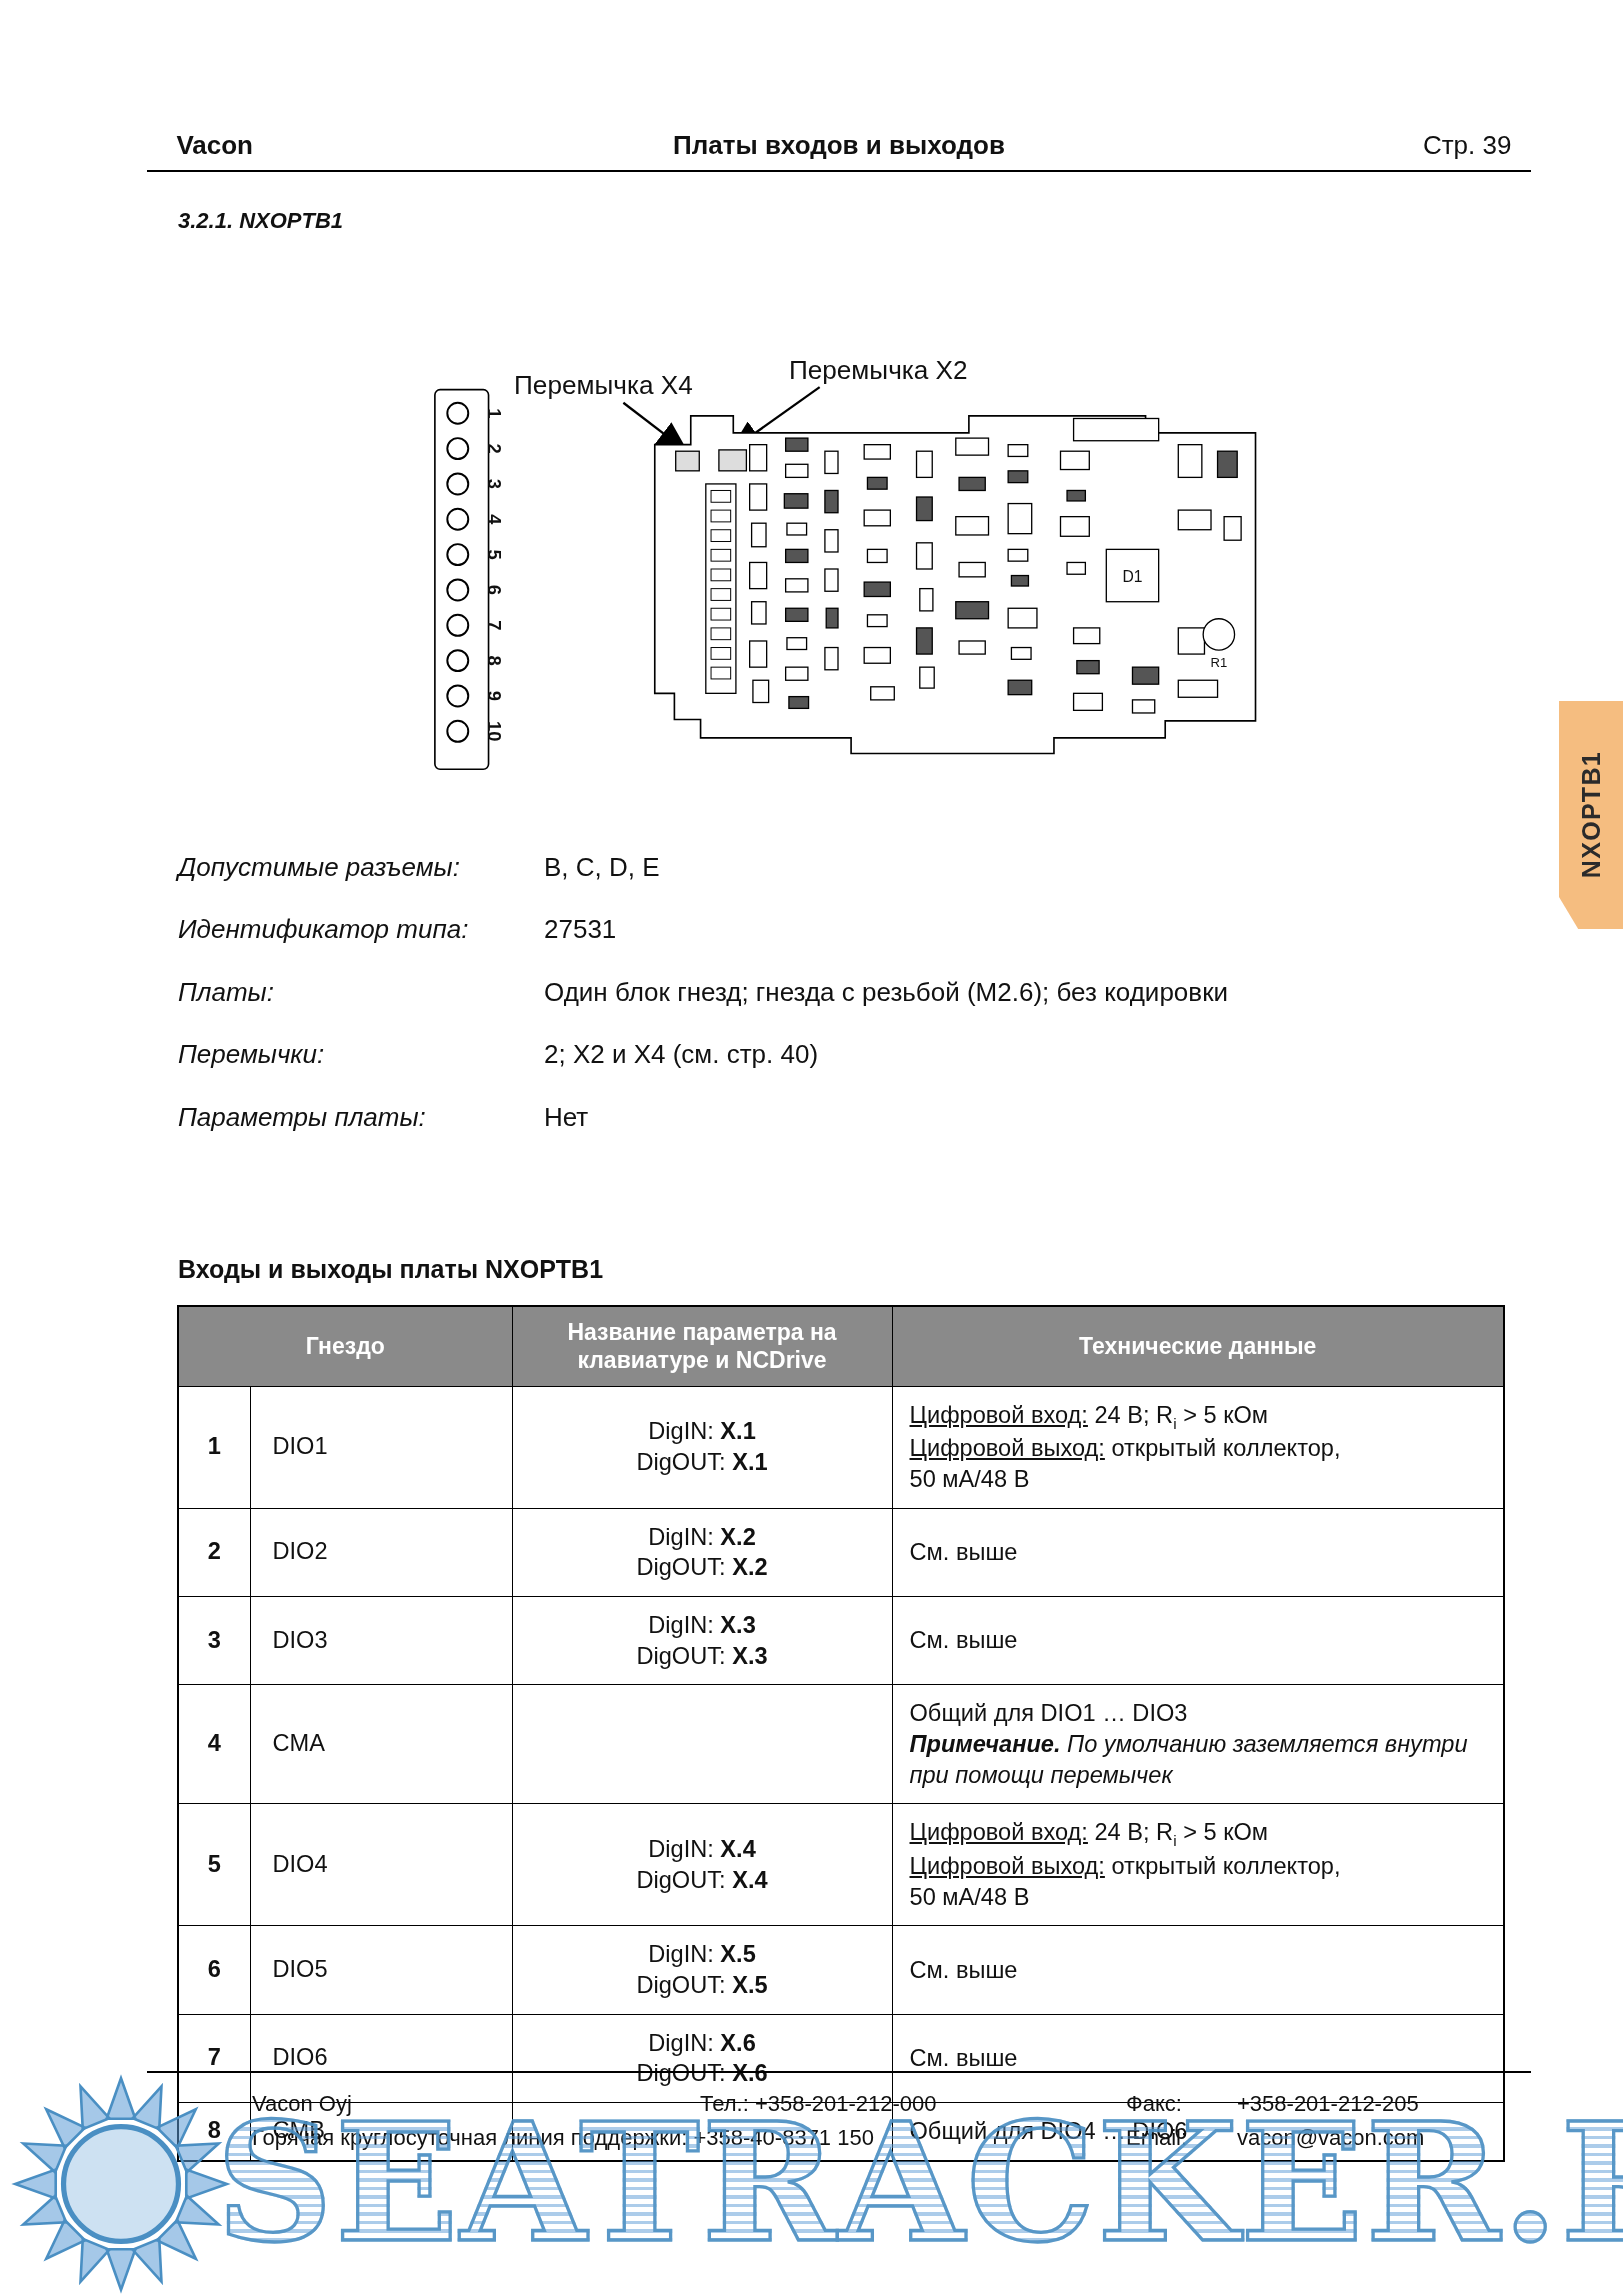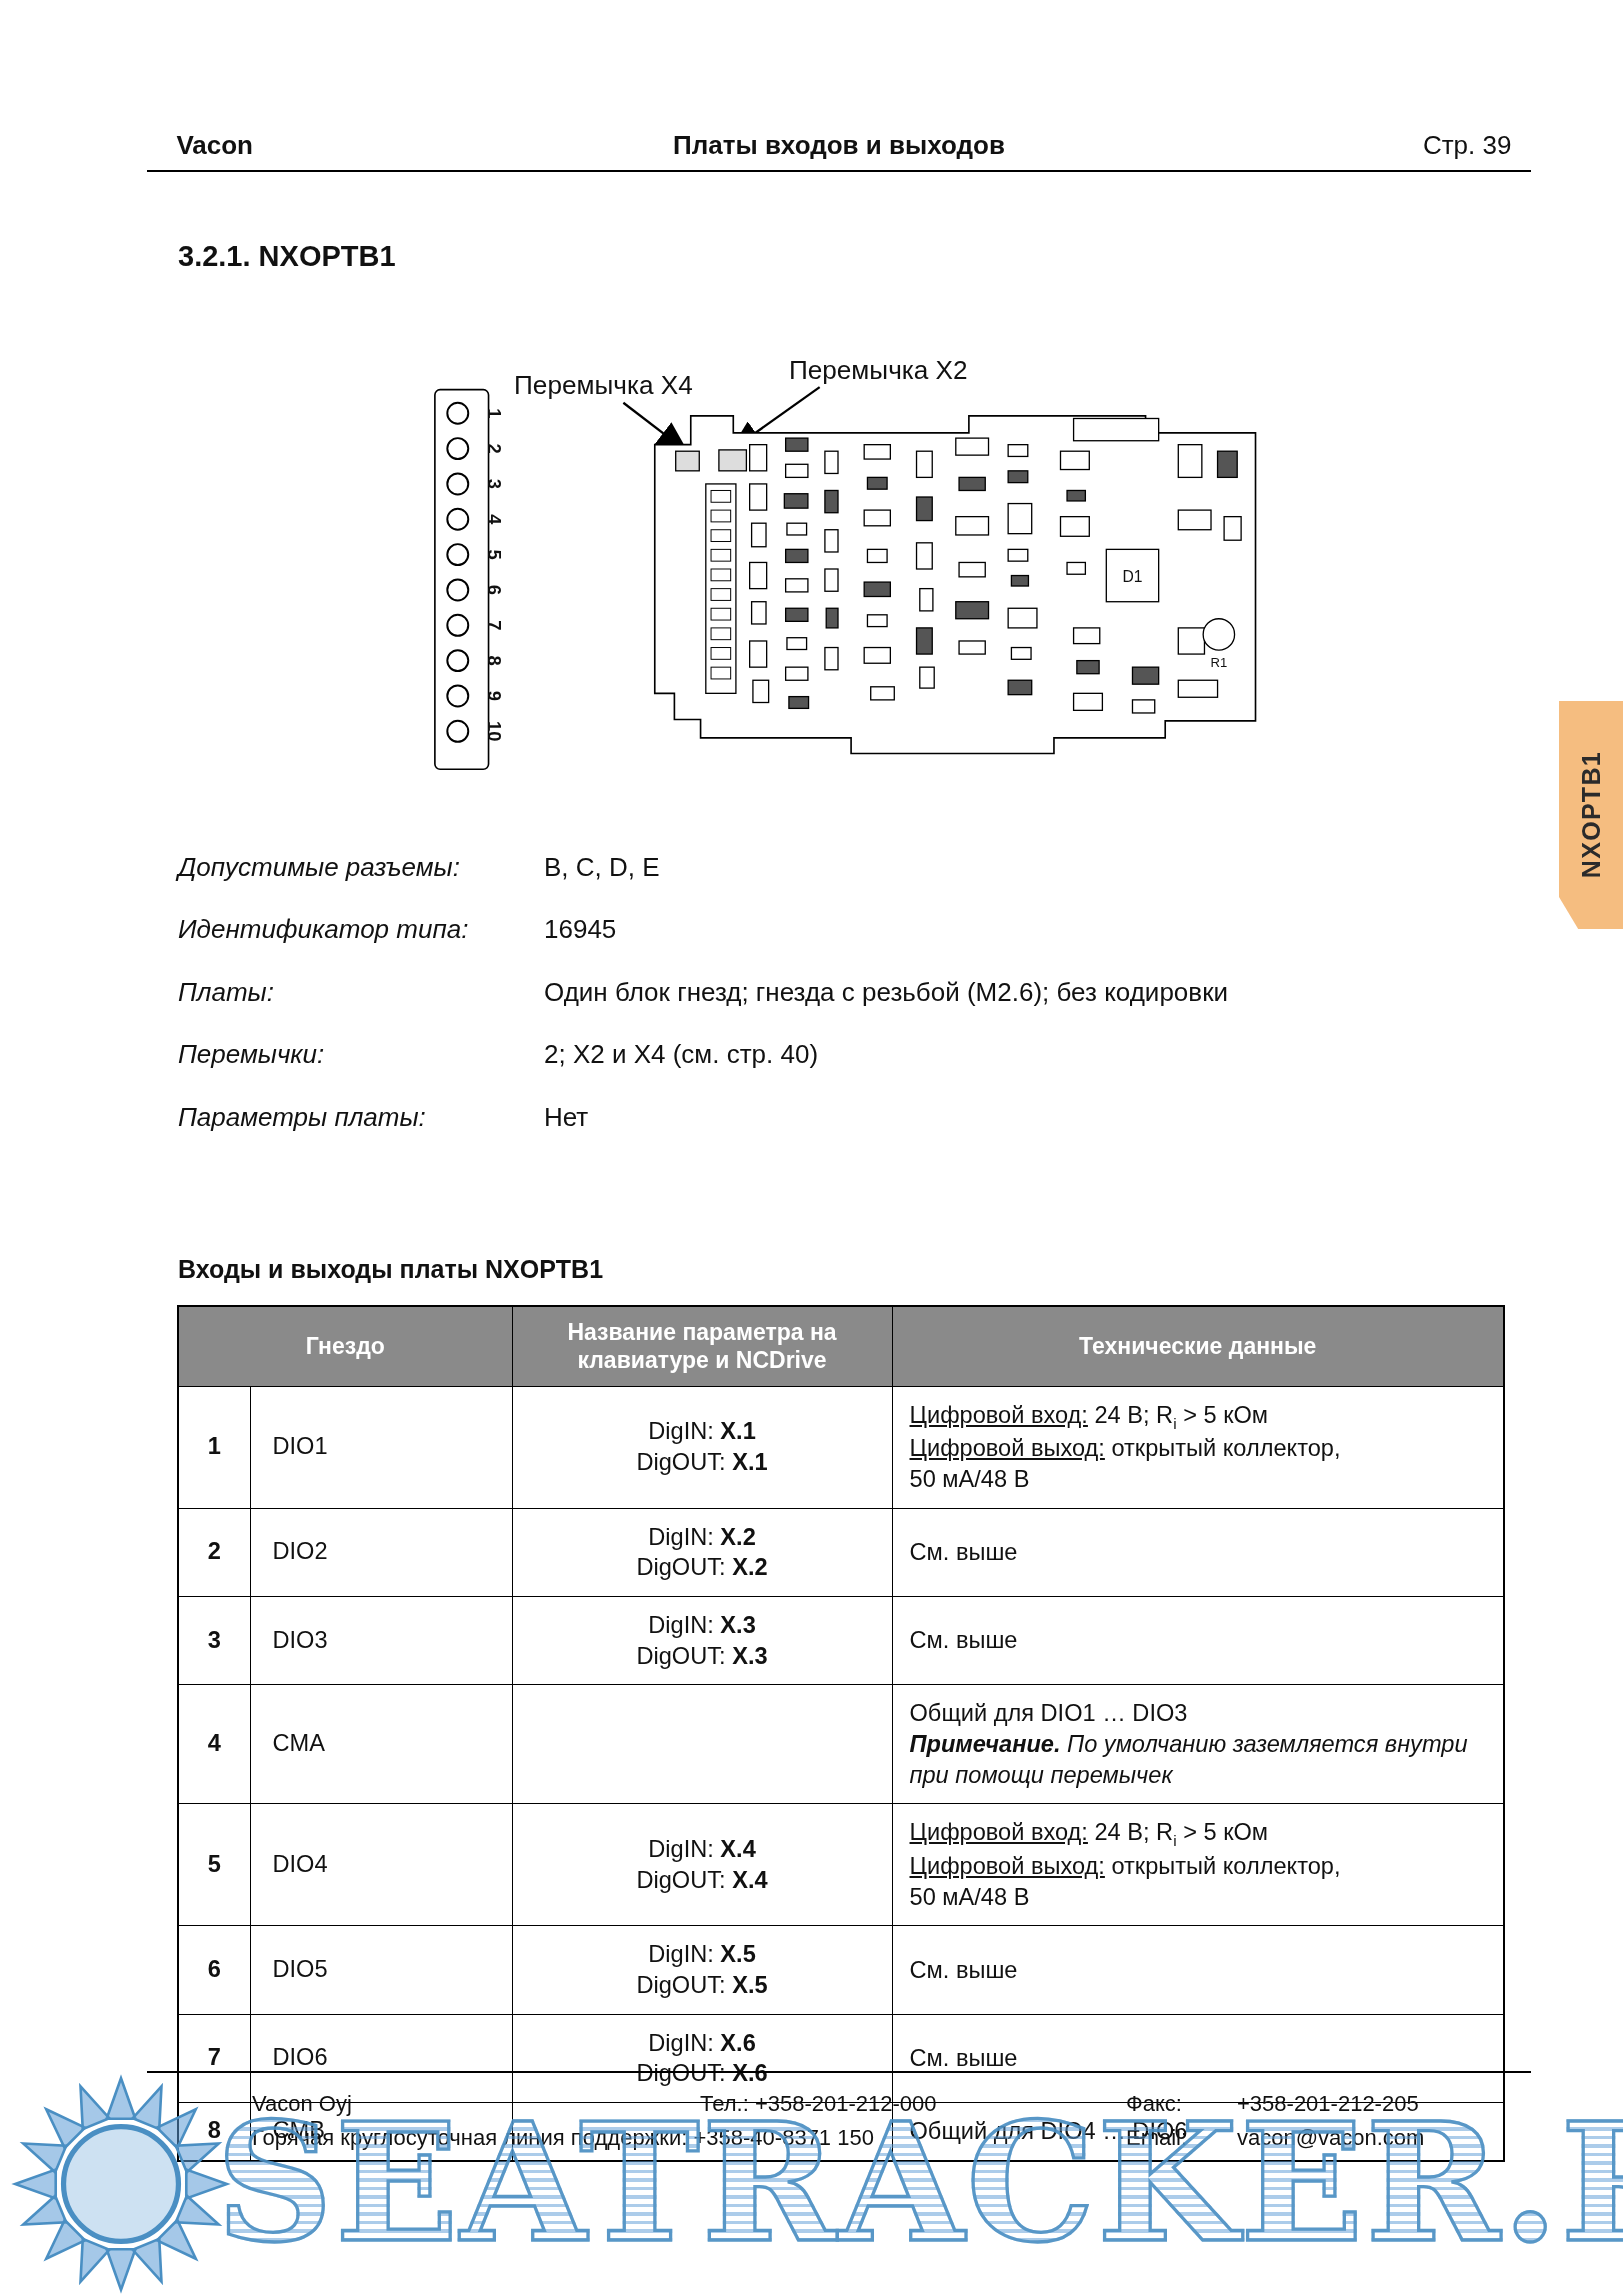--- a/index.html
+++ b/index.html
@@ -6,21 +6,21 @@
   .page{
     position:relative;width:1623px;height:2295px;background:#ffffff;overflow:hidden;
     font-family:"Liberation Sans",sans-serif;color:#111;
   }
   
   .header{position:absolute;left:147px;top:122px;width:1384px;height:48px;border-bottom:2px solid #000;}
   .header .brand{position:absolute;left:29.4px;bottom:9.2px;font-size:26px;font-weight:bold;}
   .header .title{position:absolute;left:50%;transform:translateX(-50%);bottom:9.2px;font-size:26px;font-weight:bold;}
   .header .pageno{position:absolute;right:19.6px;bottom:9.2px;font-size:26px;}
   
-  .section-heading{position:absolute;left:178px;top:208px;font-size:29px;font-weight:bold;margin-top:32px;}
+  .section-heading{position:absolute;left:178px;top:208px;font-size:22px;font-weight:bold;font-style:italic;}
   
   .diagram{position:absolute;left:393px;top:353px;width:890px;height:432px;}
   .diagram svg{display:block;}
   .dlabel{font-size:40px;fill:#111;font-family:"Liberation Sans",sans-serif;}
   .dnum{font-size:28px;font-weight:bold;fill:#111;font-family:"Liberation Sans",sans-serif;}
   .outline{fill:#fff;stroke:#000;stroke-width:2.5;}
   .cmp{fill:#fff;stroke:#000;stroke-width:2;}
   .cmpd{fill:#555;stroke:#000;stroke-width:2;}
   .pad{fill:#fff;stroke:#000;stroke-width:1.5;}
   .jmp{fill:#ddd;stroke:#000;stroke-width:2;}
@@ -220,21 +220,21 @@
 
   <div class="desc">
     <div class="desc-row">
     </div>
     <div class="desc-row">
       <div class="desc-label">Допустимые разъемы:</div>
       <div class="desc-value">B, C, D, E</div>
     </div>
     <div class="desc-row">
       <div class="desc-label">Идентификатор типа:</div>
-      <div class="desc-value">16945</div>
+      <div class="desc-value">27531</div>
     </div>
     <div class="desc-row">
       <div class="desc-label">Платы:</div>
       <div class="desc-value">Один блок гнезд; гнезда с резьбой (M2.6); без кодировки</div>
     </div>
     <div class="desc-row">
       <div class="desc-label">Перемычки:</div>
       <div class="desc-value">2; X2 и X4 (см. стр. 40)</div>
     </div>
     <div class="desc-row">

